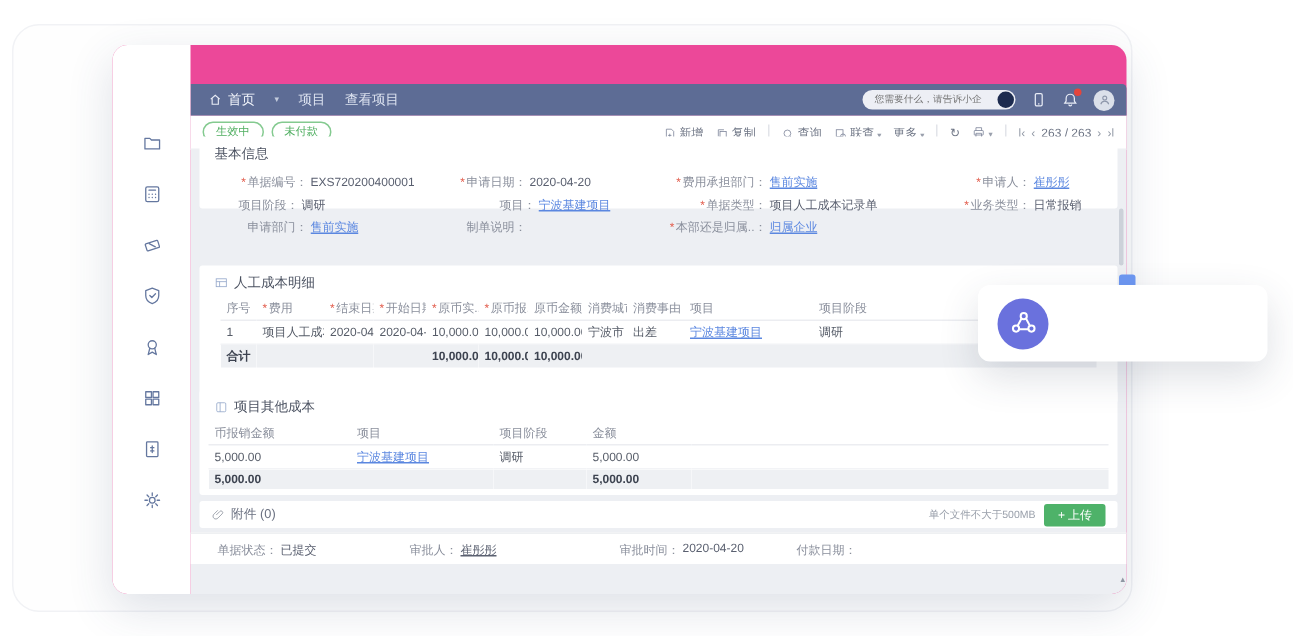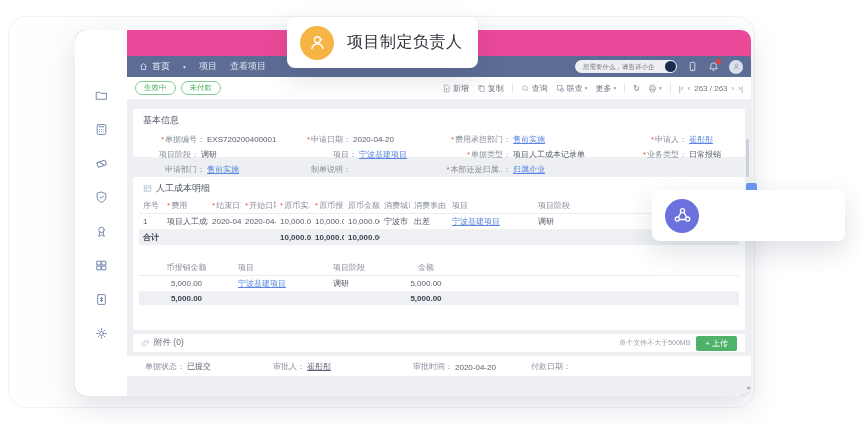--- a/index.html
+++ b/index.html
@@ -35,21 +35,21 @@
   .bell-dot{position:absolute;right:-2px;top:-2px;width:5px;height:5px;border-radius:50%;background:#e5453c}
   .avatar{width:14px;height:14px;border-radius:50%;background:#dbe0ea;display:flex;align-items:center;justify-content:center;cursor:pointer}
   .avatar svg{width:9px;height:9px;stroke:#8e97ab;fill:none;stroke-width:2}
   
   .content{position:absolute;left:52px;right:0;top:47px;bottom:0;background:#edeff3;border-radius:0 0 10px 0;overflow:hidden}
   .action-row{position:absolute;left:0;right:0;top:0;height:23px;background:#fff;display:flex;align-items:center;
               padding:0 8px;border-bottom:1px solid #eef0f3}
   .pills{display:flex;gap:5px}
   .pill{font-size:7.5px;color:#4fae60;border:1px solid #84ca90;border-radius:9px;padding:1px 8px;background:#fff;white-space:nowrap}
   .toolbar{margin-left:auto;display:flex;align-items:center;gap:8px}
-  .titem{display:flex;align-items:center;gap:2px;font-size:8px;color:#6e7585;white-space:nowrap;cursor:pointer}
+  .titem{display:flex;align-items:flex-end;gap:2px;font-size:8px;color:#6e7585;white-space:nowrap;cursor:pointer}
   .titem svg{width:9px;height:9px;stroke:#717890;fill:none;stroke-width:1.3}
   .tsep{width:1px;height:10px;background:#e2e4e9}
   .caret{font-size:5.5px;color:#9aa0ad}
   .pager{display:flex;align-items:center;gap:4px;font-size:8px;color:#6e7585}
   .pager .pbtn{color:#8f96a3;cursor:pointer;font-size:8px}
   
   .sec{position:absolute;left:6px;right:6px;background:#fff;border-radius:2px}
   .sec-title{display:flex;align-items:center;gap:4px;font-size:9px;color:#4a5160;padding:5px 10px 3px}
   .sec-title svg{width:9px;height:9px;stroke:#8fa3c8;fill:none;stroke-width:1.4}
   
@@ -58,37 +58,37 @@
   .bi-label{display:flex;justify-content:flex-end;align-items:center;color:#8a8f9c;flex:none}
   .c1 .bi-label{width:62px}.c2 .bi-label{width:56px}.c3 .bi-label{width:94px}.c4 .bi-label{width:56px}
   .bi-req{color:#e25b4b;margin-right:1px}
   .bi-value{margin-left:2px;color:#5a6070;overflow:hidden;text-overflow:ellipsis}
   .link{color:#5b87e0;text-decoration:underline;cursor:pointer}
   
   table.grid{width:100%;border-collapse:collapse;table-layout:fixed;font-size:8px}
   table.grid th{font-weight:normal;color:#8a8f9c;text-align:left;padding:2px 4px;border-bottom:1px solid #ecedf1;
                 white-space:nowrap;overflow:hidden}
   table.grid td{color:#565c68;padding:2px 4px;border-bottom:1px solid #f2f3f6;white-space:nowrap;overflow:hidden}
-  table.grid .num{text-align:center}
+  table.grid .num{text-align:left}
   table.grid tr.trow td{height:15px}
   tr.total td{background:#eef0f3;font-weight:bold;color:#3d4350;border-bottom:none}
   .req{color:#e25b4b;margin-right:1px}
   .hscroll{position:absolute;left:18px;bottom:5px;width:390px;height:4px;border-radius:2px;background:#a8adb6;cursor:pointer}
   
   .attach-row{position:absolute;left:6px;right:6px;top:257px;height:18px;background:#fff;border-radius:2px;
               display:flex;align-items:center;padding:0 8px;gap:5px}
   .attach-title{display:flex;align-items:center;gap:4px;font-size:8.5px;color:#6a7080}
   .attach-title svg{width:9px;height:9px;stroke:#8a909c;fill:none;stroke-width:1.4}
   .attach-right{margin-left:auto;display:flex;align-items:center;gap:6px}
   .attach-hint{font-size:7px;color:#9aa0ab}
   .upload-btn{display:flex;align-items:center;gap:2px;background:#4eb269;color:#fff;font-size:8px;
               border:none;border-radius:2px;padding:2px 9px;cursor:pointer;font-family:inherit}
   .status-bar{position:absolute;left:0;right:0;top:278px;height:21px;background:#fff;border-top:1px solid #eef0f2;
               display:flex;align-items:center;padding-left:18px;font-size:8px}
-  .sb-field{display:flex;align-items:flex-end;white-space:nowrap}
+  .sb-field{display:flex;align-items:flex-start;white-space:nowrap}
   .sb-label{color:#8a8f9c}
   .sb-value{color:#5a6070;margin-left:2px}
   .sb-f1{width:128px}.sb-f2{width:140px}.sb-f3{width:118px}
   
   .drawer-tab{position:absolute;right:-6px;top:153px;width:11px;height:17px;background:#6d97f2;border-radius:2px;
               color:#fff;font-size:8px;display:flex;align-items:center;justify-content:center;cursor:pointer;z-index:3}
   .vscroll-thumb{position:absolute;right:2px;top:62px;width:3px;height:38px;border-radius:2px;background:#ccd1d9;cursor:pointer}
   .scroll-arrow{position:absolute;right:1px;top:306px;font-size:6px;color:#8f97a3;cursor:pointer}
   
   .badge{position:absolute;height:51px;background:#fff;border-radius:8px;box-shadow:0 10px 26px rgba(50,62,90,.16);
@@ -252,21 +252,21 @@
             <span class="pager">
               <span class="pbtn">|‹</span>
               <span class="pbtn">‹</span>
               <span>263 / 263</span>
               <span class="pbtn">›</span>
               <span class="pbtn">›|</span>
             </span>
           </div>
         </div>
 
-        <div class="sec" style="top:32px;height:48px">
+        <div class="sec" style="top:14px;height:48px">
           <div class="sec-title">基本信息</div>
           <div class="bi-grid">
             <div class="bi-cell c1">
               <span class="bi-label">
                   <span class="bi-req">*</span>
                   <span>单据编号：</span>
                 </span>
               <span class="bi-value">EXS720200400001</span>
             </div>
             <div class="bi-cell c2">
@@ -344,21 +344,21 @@
         </div>
 
         <div class="sec" style="top:100px;height:92px">
           <div class="sec-title">
             <svg viewBox="0 0 24 24">
                 <rect x="3" y="5" width="18" height="14"></rect>
                 <path d="M3 10h18M9 10v9"></path>
               </svg>
             <span>人工成本明细</span>
           </div>
-          <div style="padding:0 6px">
+          <div style="padding:0 14px">
             <table class="grid">
               <colgroup>
                   <col style="width:24px">
                   <col style="width:45px">
                   <col style="width:33px">
                   <col style="width:35px">
                   <col style="width:35px">
                   <col style="width:33px">
                   <col style="width:36px">
                   <col style="width:30px">
@@ -408,20 +408,27 @@
                   <td></td>
                   <td></td>
                 </tr>
               </tbody>
             </table>
           </div>
           <div class="hscroll"></div>
         </div>
 
         <div class="sec" style="top:183px;height:70px">
+          <div class="sec-title">
+            <svg viewBox="0 0 24 24">
+                <rect x="4" y="4" width="16" height="16" rx="2"></rect>
+                <path d="M10 4v16"></path>
+              </svg>
+            <span>项目其他成本</span>
+          </div>
           <div style="padding:0 6px">
             <table class="grid">
               <colgroup>
                   <col style="width:95px">
                   <col style="width:95px">
                   <col style="width:62px">
                   <col style="width:70px">
                   <col>
                 </colgroup>
               <thead>
@@ -489,30 +496,20 @@
         </div>
 
         <div class="vscroll-thumb"></div>
         <span class="scroll-arrow">▴</span>
       </div>
 
       <div class="drawer-tab">›</div>
     </div>
   </div>
 
-  <div class="badge" style="left:287px;top:17px;width:191px">
-    <span class="badge-ic" style="background:#f6b445">
-      <svg viewBox="0 0 24 24" fill="none" stroke="#fff" stroke-width="1.8" stroke-linecap="round">
-          <circle cx="12" cy="8.5" r="3.8"></circle>
-          <path d="M5 19.5c1-4 4-5.5 7-5.5s6 1.5 7 5.5"></path>
-          <path d="M17.5 8.5h0"></path>
-        </svg>
-    </span>
-    <span class="badge-tx">项目制定负责人</span>
-  </div>
 
   <div class="badge" style="left:652px;top:190px;width:193px">
     <span class="badge-ic" style="background:#6a71dd">
       <svg viewBox="0 0 24 24" fill="none" stroke="#fff" stroke-width="1.7" stroke-linecap="round">
           <circle cx="12" cy="6" r="2.6"></circle>
           <circle cx="5.5" cy="16.5" r="2.6"></circle>
           <circle cx="18.5" cy="16.5" r="2.6"></circle>
           <path d="M10 8.2l-3 5.6M14 8.2l3 5.6M8.2 17h7.6"></path>
         </svg>
     </span>

